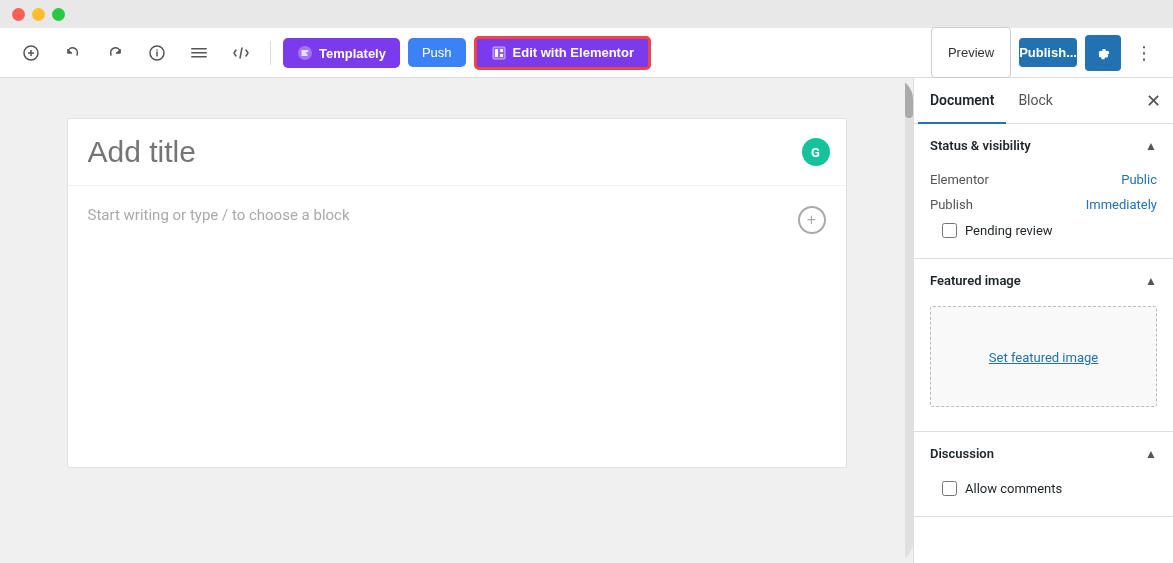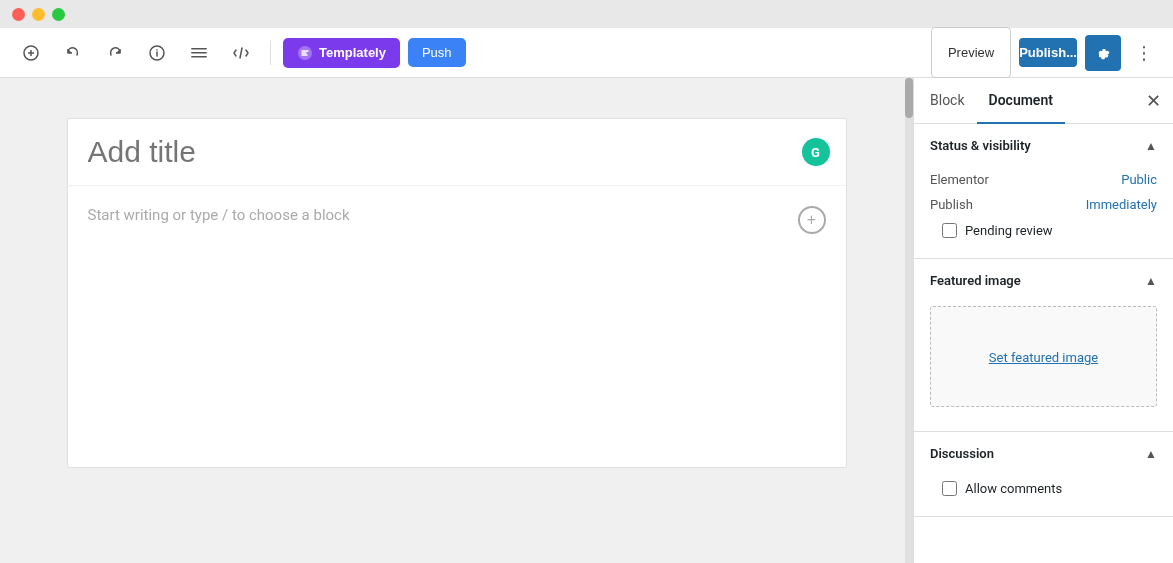--- a/index.html
+++ b/index.html
@@ -46,21 +46,21 @@
 
     .btn-templately {
       background: #7c3aed;
       color: #fff;
       border: none;
       border-radius: 5px;
       padding: 7px 14px;
       cursor: pointer;
       font-size: 13px;
       font-weight: 600;
-      display: flex; align-items: center; gap: 6px;
+      display: flex; align-items: flex-end; gap: 6px;
     }
     .btn-push {
       background: #3b82f6;
       color: #fff;
       border: none;
       border-radius: 5px;
       padding: 7px 14px;
       cursor: pointer;
       font-size: 13px;
       font-weight: 400;
@@ -128,20 +128,21 @@
     
     .editor-area {
       flex: 1;
       background: #f0f0f0;
       overflow-y: auto;
       position: relative;
       display: flex;
       flex-direction: column;
       align-items: center;
       padding: 40px 60px;
+      border-radius: 21px;
     }
     .scroll-bar-track {
       position: absolute;
       right: 0;
       top: 0;
       width: 8px;
       height: 100%;
       background: #e0e0e0;
     }
     .scroll-bar-thumb {
@@ -381,20 +382,29 @@
   <div class="toolbar-sep"></div>
   <button class="btn-templately">
     <svg width="16" height="16" viewBox="0 0 16 16" fill="none">
         <circle cx="8" cy="8" r="7" fill="rgba(255,255,255,0.3)"></circle>
         <path d="M5 6h6M5 8h4M5 10h5" stroke="white" stroke-width="1.5" stroke-linecap="round"></path>
       </svg>
     <span>Templately</span>
   </button>
   <button class="btn-push">
     <span>Push</span>
+  </button>
+  <button class="btn-elementor">
+    <svg width="16" height="16" viewBox="0 0 16 16" fill="none">
+        <rect x="2" y="2" width="12" height="12" rx="1" fill="rgba(255,255,255,0.2)" stroke="rgba(255,255,255,0.6)" stroke-width="1"></rect>
+        <rect x="4" y="4" width="3" height="8" rx="0.5" fill="white"></rect>
+        <rect x="9" y="4" width="3" height="3" rx="0.5" fill="white"></rect>
+        <rect x="9" y="9" width="3" height="3" rx="0.5" fill="white"></rect>
+      </svg>
+    <span>Edit with Elementor</span>
   </button>
 
   <div class="toolbar-right">
     <button class="btn-preview">
       <span>Preview</span>
     </button>
     <button class="btn-publish">
       <span>Publish...</span>
     </button>
     <button class="btn-settings">
@@ -423,25 +433,25 @@
       <div class="writing-area">
         <span class="writing-placeholder">Start writing or type / to choose a block</span>
         <button class="add-block-btn">+</button>
       </div>
     </div>
   </div>
 
   <div class="sidebar">
 
     <div class="sidebar-header">
+      <div class="sidebar-tab active">
+        <span>Document</span>
+      </div>
       <div class="sidebar-tab">
         <span>Block</span>
-      </div>
-      <div class="sidebar-tab active">
-        <span>Document</span>
       </div>
       <button class="sidebar-close">
         <span>✕</span>
       </button>
     </div>
 
     <div class="sidebar-section">
       <div class="sidebar-section-header">
         <span class="sidebar-section-title">Status &amp; visibility</span>
         <span class="chevron-icon">▲</span>

